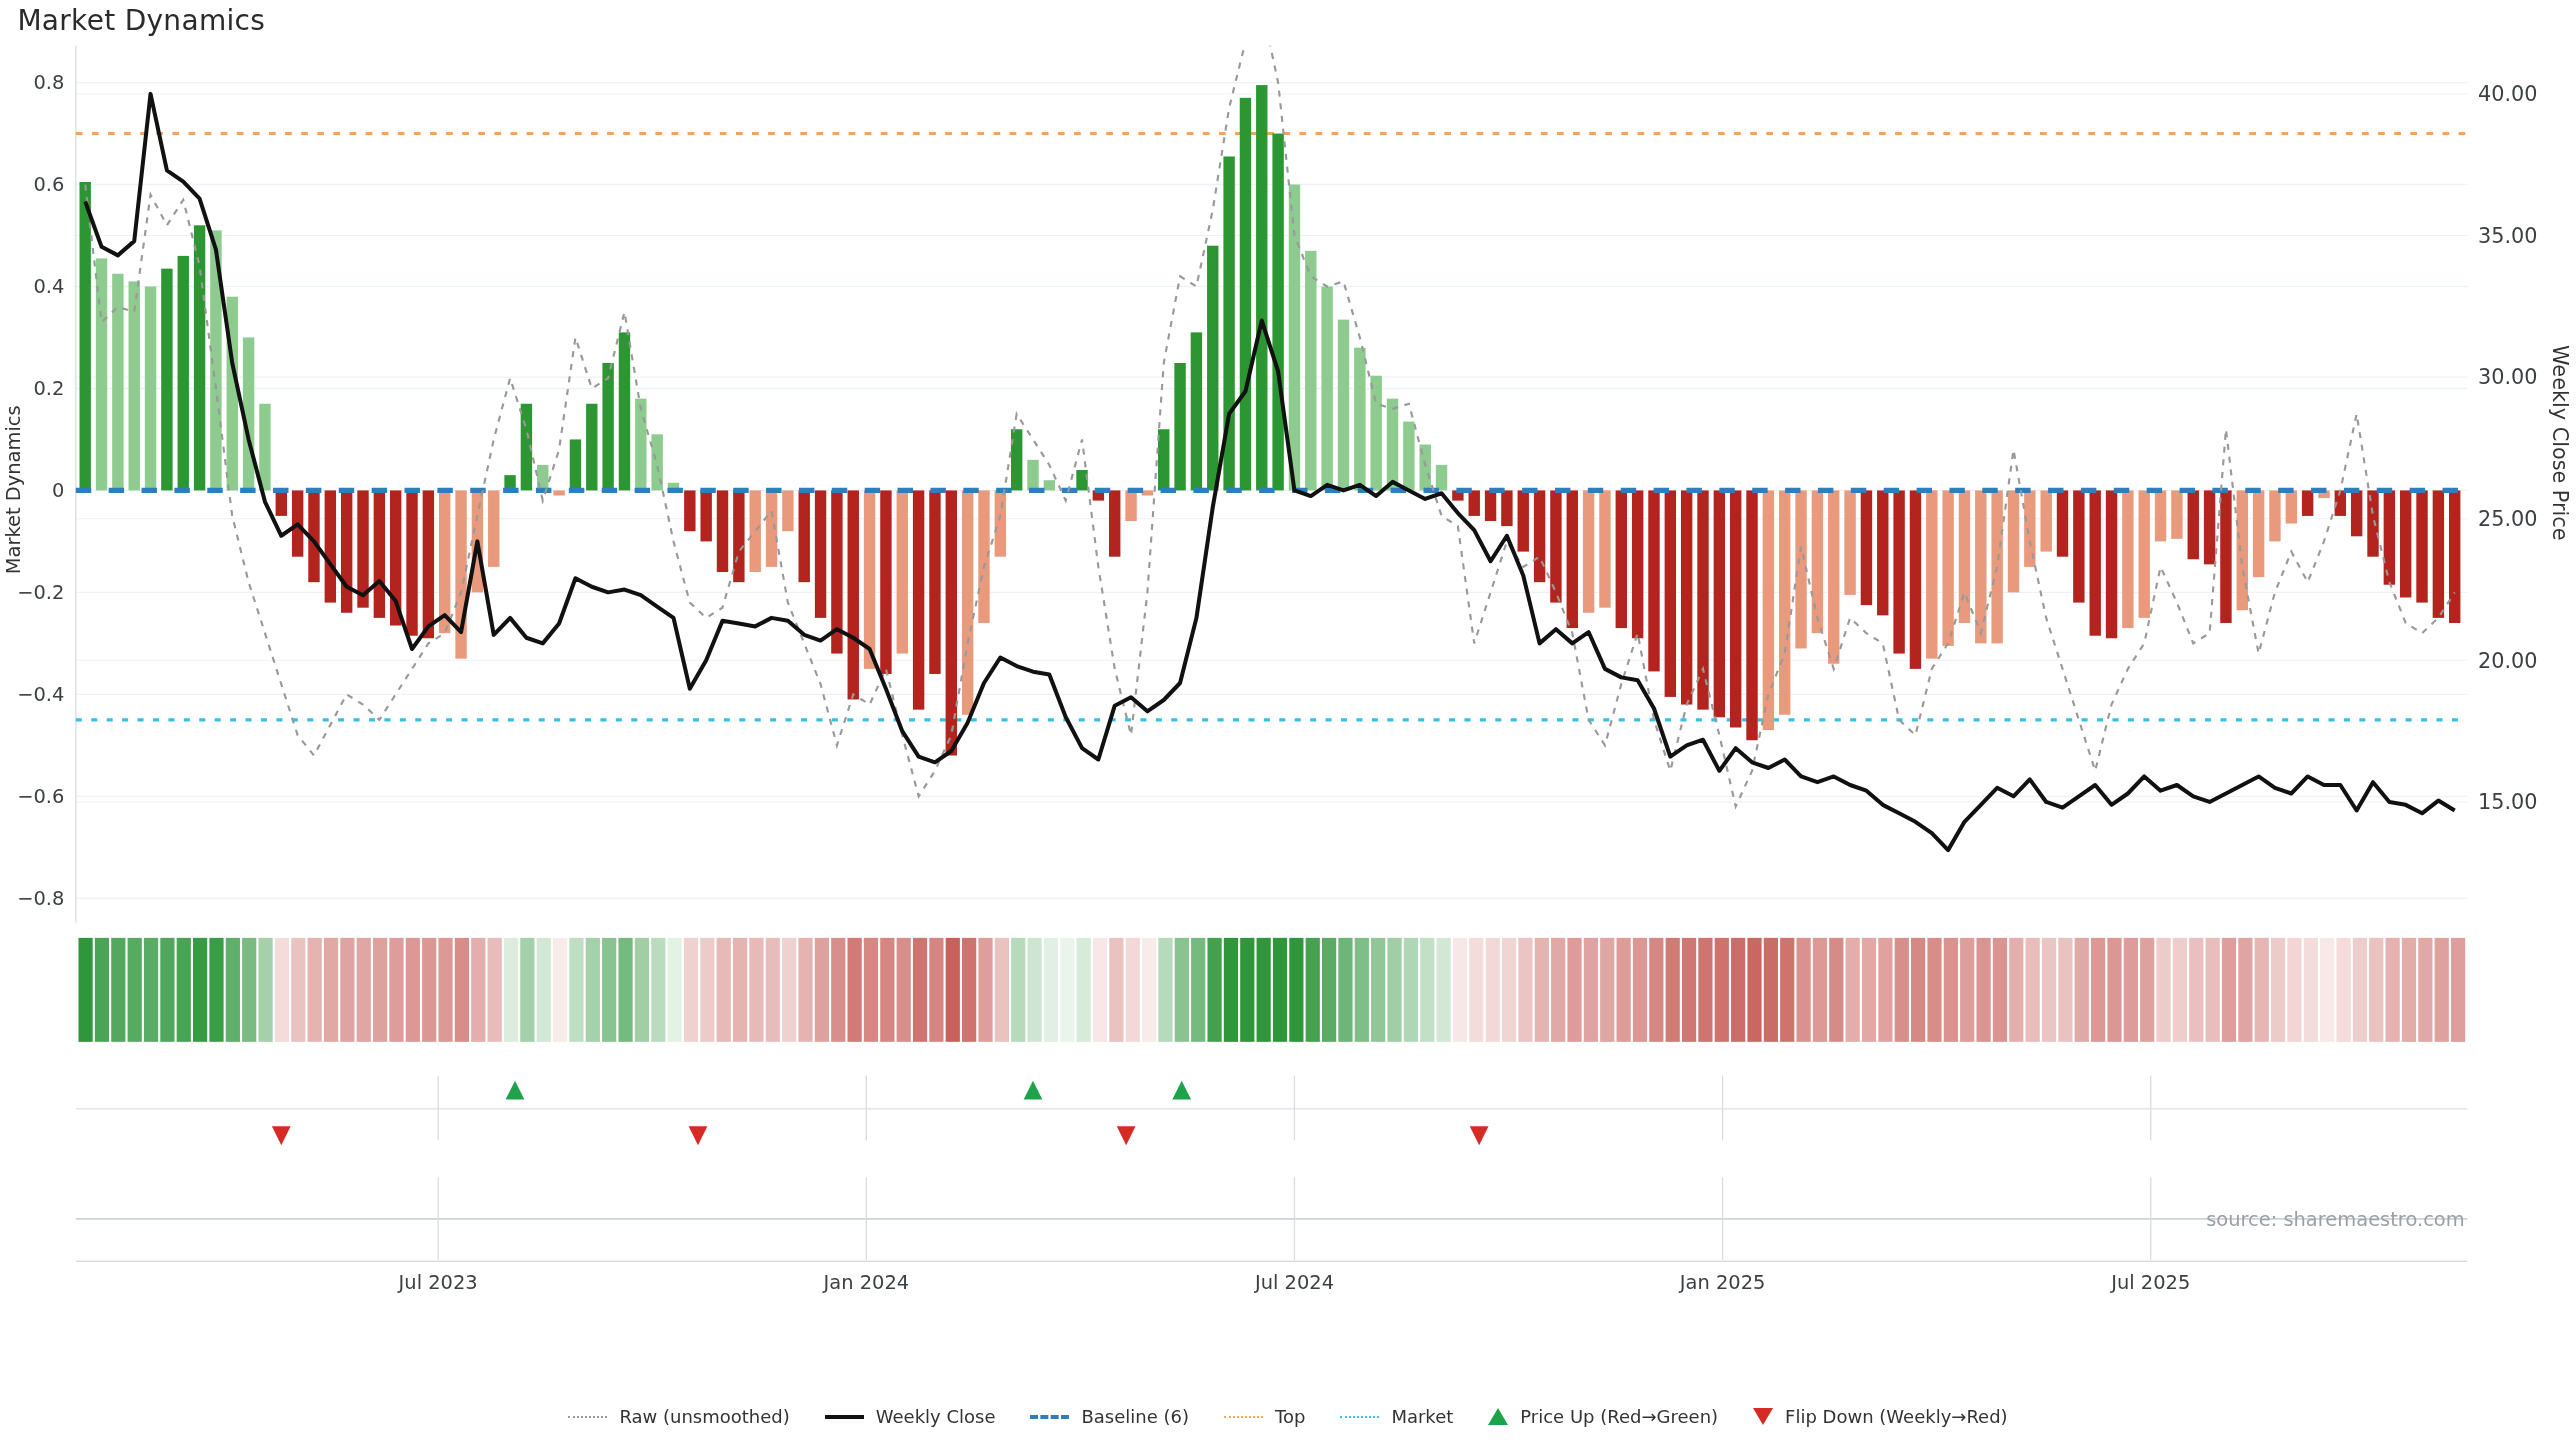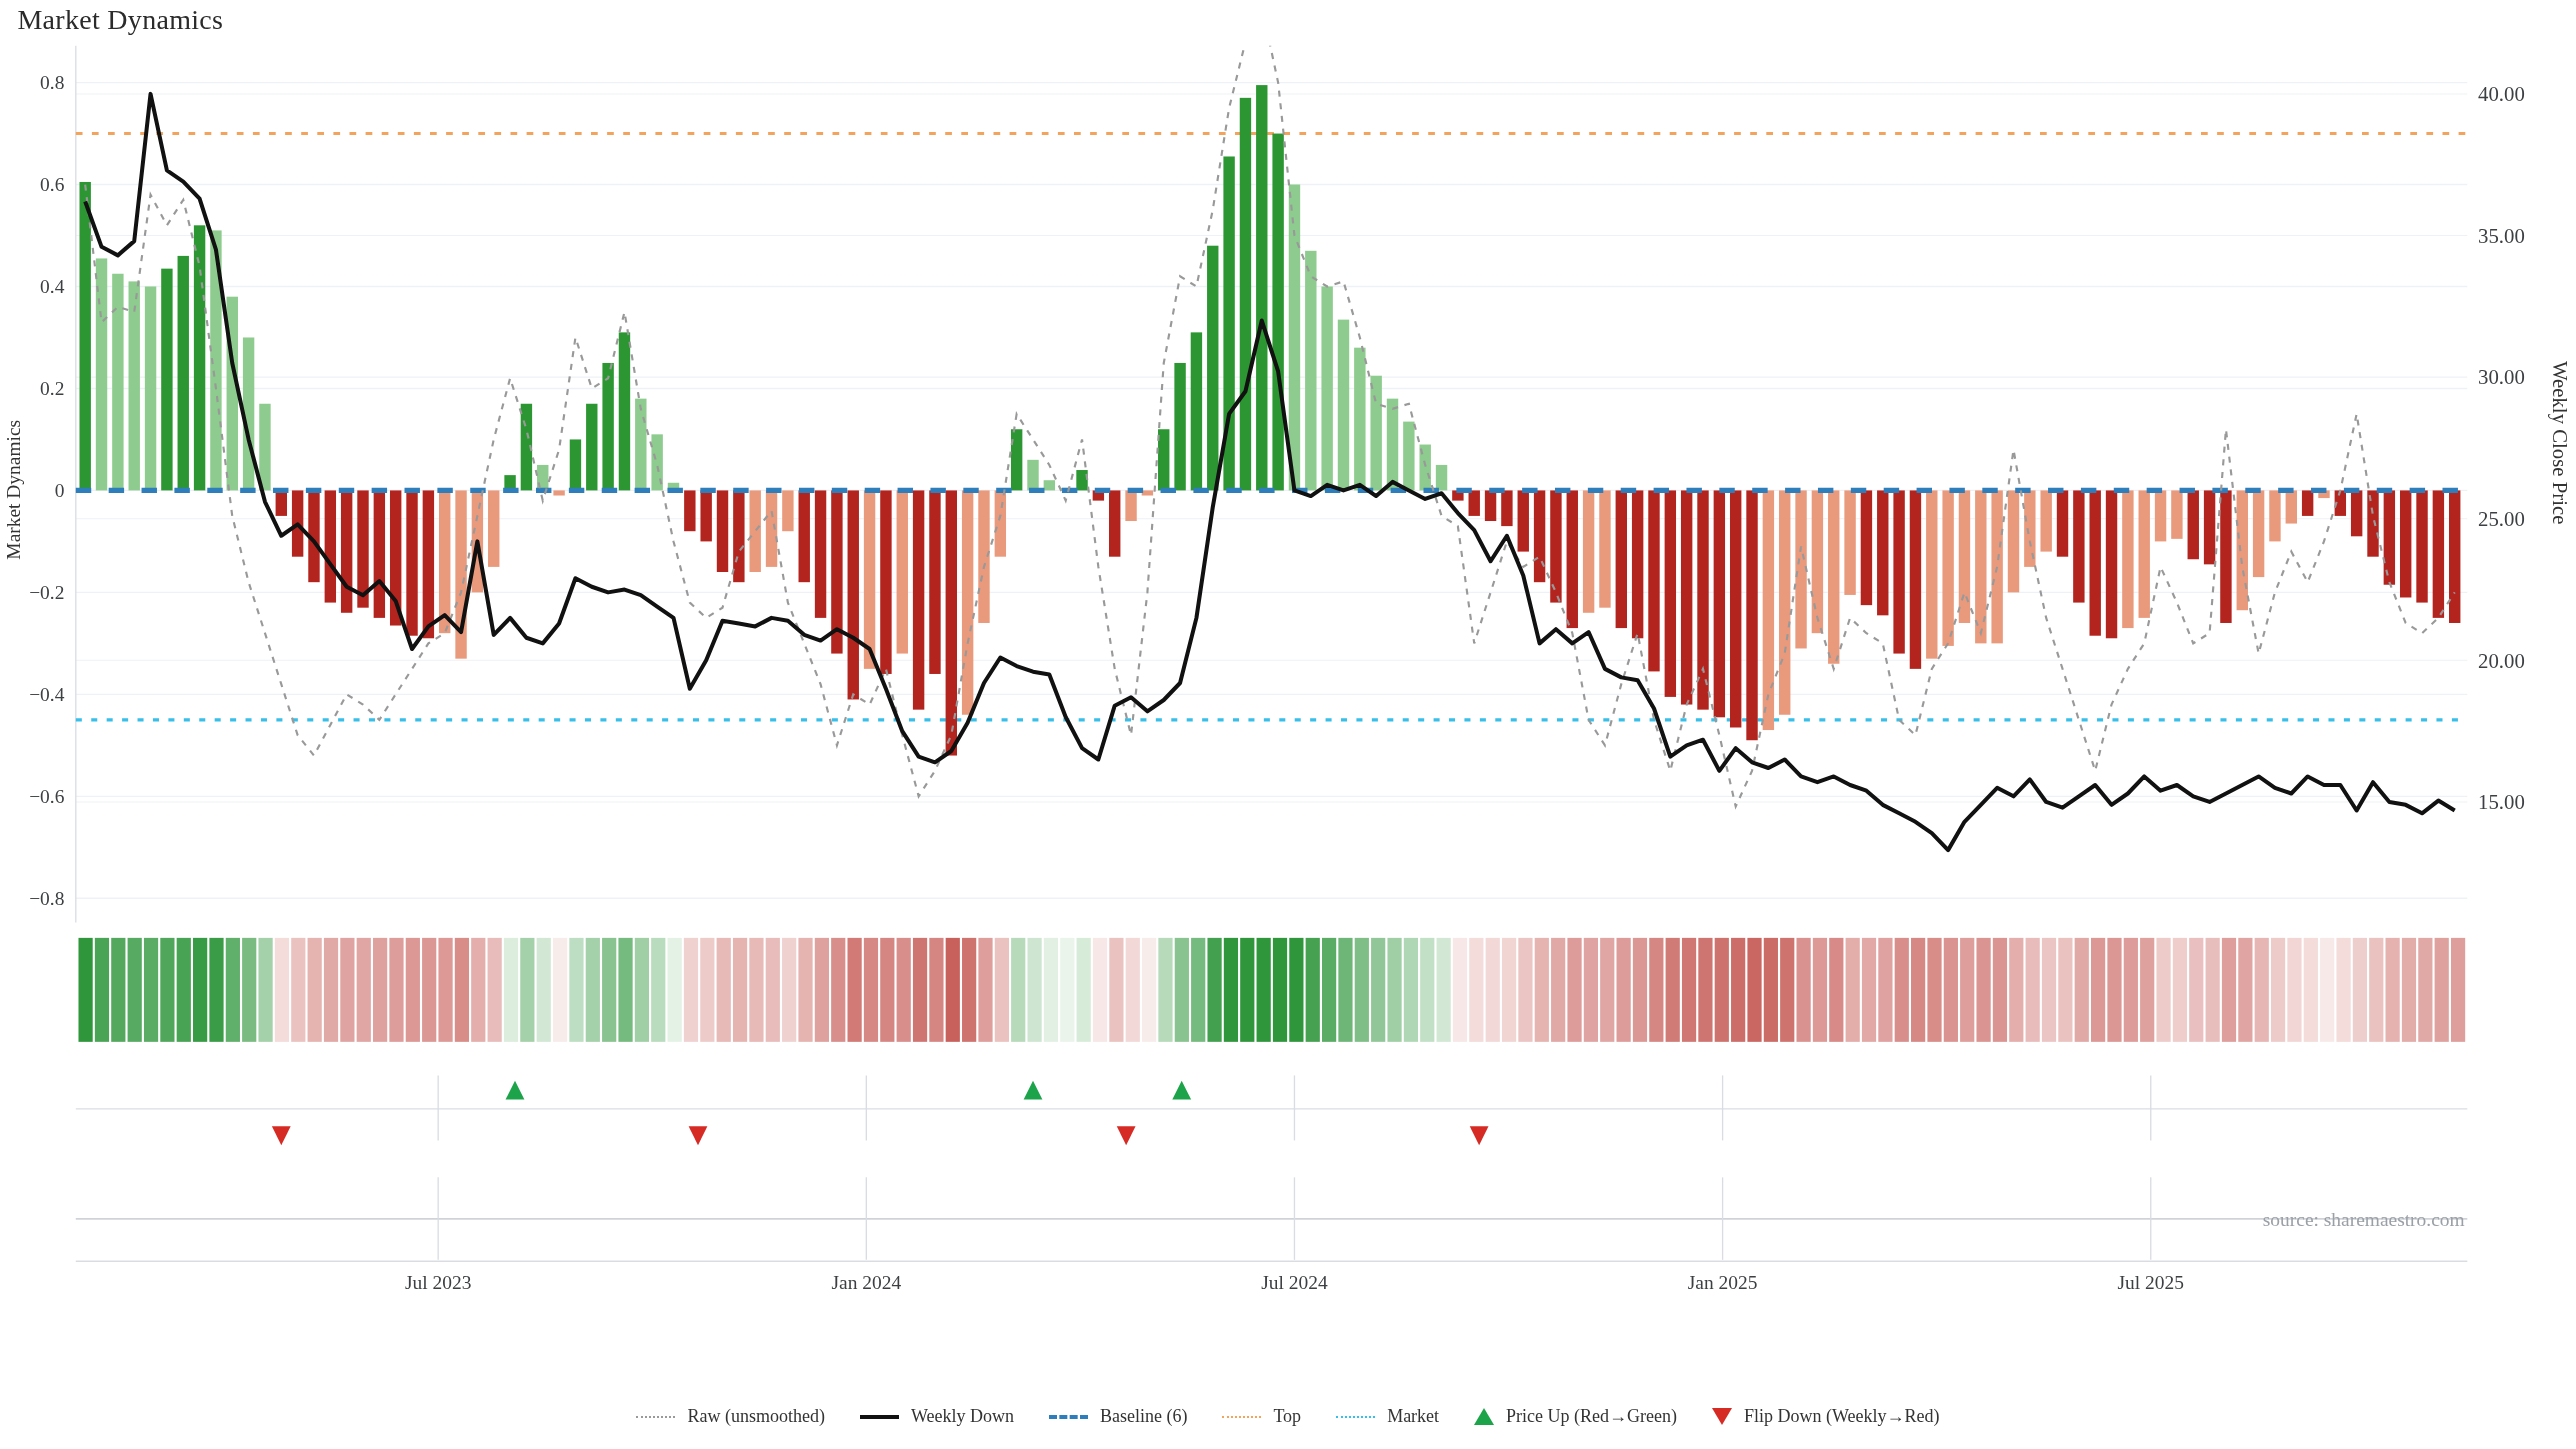--- a/index.html
+++ b/index.html
@@ -1,18 +1,18 @@
 <!DOCTYPE html>
 <html style="font-size:10.7px"><head>
 <meta charset="utf-8">
 <style>
   html,body{margin:0;padding:0;background:#ffffff;}
   body{width:2576px;height:1449px;position:relative;overflow:hidden;
        font-family:"DejaVu Sans","Liberation Sans",sans-serif;}
-  .stage{position:absolute;inset:0;font-family:Liberation Serif, serif;}
+  .stage{position:absolute;inset:0;}
   .page-title{position:absolute;left:17.4px;top:4px;font-size:28px;color:#2b2b2b;letter-spacing:0.3px;}
   #chart-svg{position:absolute;left:0;top:0;}
   .legend{position:absolute;left:0;top:1406px;width:2576px;display:flex;justify-content:center;
           align-items:center;gap:35px;font-size:18px;color:#333333;}
   .legend-item{display:flex;align-items:center;gap:12px;}
   .sw-line{display:inline-block;width:39px;height:0;}
   .sw-raw{border-top:2.7px dotted #999999;}
   .sw-close{border-top:4px solid #111111;}
   .sw-base{border-top:4px dashed #2e7ebc;}
   .sw-top{border-top:2.7px dotted #f2a35e;}
@@ -404,21 +404,21 @@
       <text x="3674" y="1828" text-anchor="end" fill="#9aa0a6" font-size="29px">source: sharemaestro.com</text>
     </svg>
 
   <div class="legend">
     <div class="legend-item">
       <span class="sw-line sw-raw"></span>
       <span>Raw (unsmoothed)</span>
     </div>
     <div class="legend-item">
       <span class="sw-line sw-close"></span>
-      <span>Weekly Down</span>
+      <span>Weekly Close</span>
     </div>
     <div class="legend-item">
       <span class="sw-line sw-base"></span>
       <span>Baseline (6)</span>
     </div>
     <div class="legend-item">
       <span class="sw-line sw-top"></span>
       <span>Top</span>
     </div>
     <div class="legend-item">

